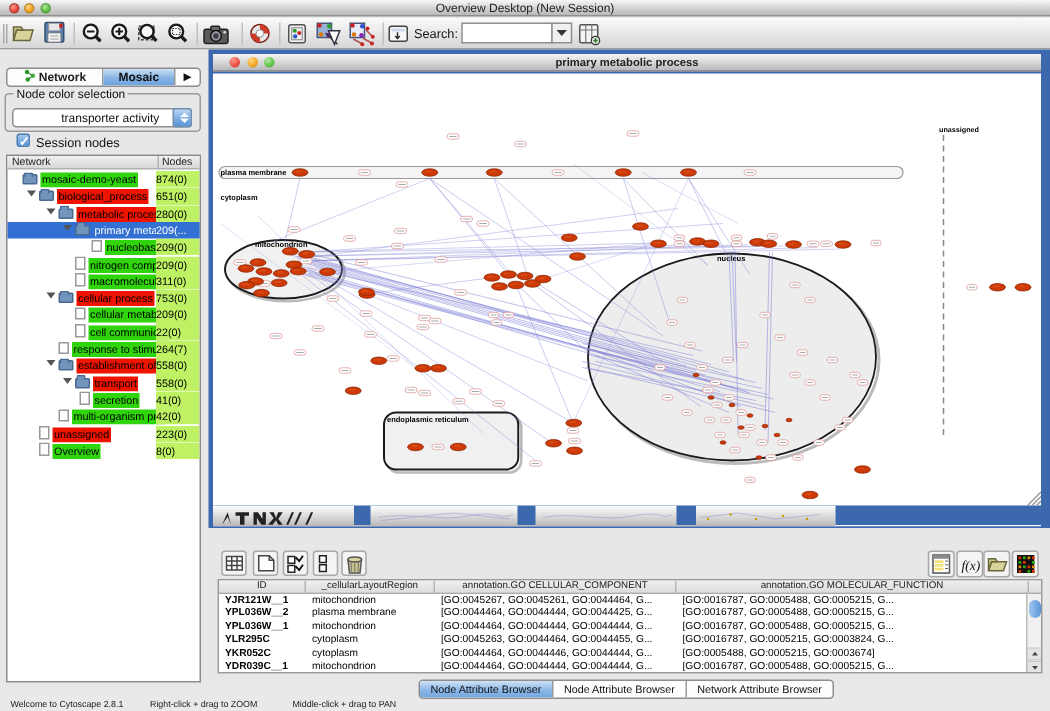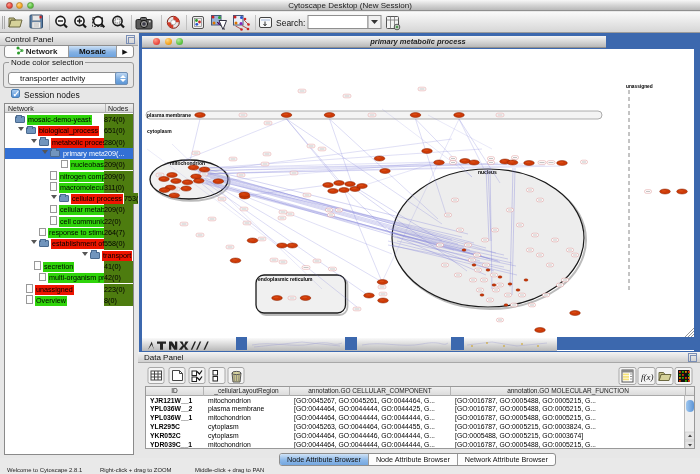--- a/index.html
+++ b/index.html
@@ -27,59 +27,59 @@
   text-align:center; line-height:12px; border-right:1px solid #9a9a9a; }
 #tab-mosaic { width:48px; height:100%; font-size:8px; font-weight:bold; color:#111;
   text-align:center; line-height:12px;
   background:linear-gradient(#cce0f5,#85b2e4 55%,#6ea3de); border-right:1px solid #9a9a9a; }
 #tab-arrow { flex:1; font-size:7px; text-align:center; line-height:12px; color:#111; }
 #groupbox { left:3px; top:29px; width:131px; height:26px;
   border:1px solid #9a9a9a; border-radius:3px; }
 #groupbox-label { left:9px; top:24.5px; font-size:8px; color:#111; background:#e7e7e7; padding:0 2px; }
 #combo { left:8px; top:39px; width:120px; height:13px; background:#fff;
   border:1px solid #8f8f8f; border-radius:3px; font-size:8px; line-height:12px;
-  padding-left:11px; color:#111; overflow:hidden; }
+  padding-left:11px; color:#111; overflow:hidden;text-align:center; }
 #combo-btn { left:115px; top:39px; width:13px; height:13px; border-radius:2px;
   background:linear-gradient(#bcd6f2,#74a8e0 60%,#5e97d6); border:1px solid #6f8fb5; }
 #combo-btn:before { content:""; position:absolute; left:3.5px; top:2px;
   border-left:3px solid transparent; border-right:3px solid transparent; border-bottom:3.5px solid #fff; }
 #combo-btn:after { content:""; position:absolute; left:3.5px; bottom:2px;
   border-left:3px solid transparent; border-right:3px solid transparent; border-top:3.5px solid #fff; }
 #checkbox { left:11px; top:56px; width:9px; height:9px; border-radius:2px;
   background:linear-gradient(#a8cbf0,#5592d8); border:1px solid #4a7cb0; }
 #checkbox:before { content:"✓"; position:absolute; left:0.5px; top:-1px; font-size:9px;
   font-weight:bold; color:#fff; line-height:11px; }
 #checkbox-label { left:24px; top:56.5px; font-size:8.5px; color:#111; }
 #treebox { left:4px; top:70px; width:130px; height:352px; background:#fff;
   border:1px solid #8a8a8a; }
 #treehdr { left:0; top:0; width:128px; height:9px; background:linear-gradient(#f0f0f0,#d8d8d8);
   border-bottom:1px solid #b0b0b0; font-size:7px; color:#222; }
 #treehdr .c1 { position:absolute; left:3px; top:0; line-height:9px; }
 #treehdr .c2 { position:absolute; left:100px; top:0; line-height:9px; border-left:1px solid #b4b4b4; padding-left:2px; height:9px; }
 .trow { position:absolute; left:0; width:128px; height:11.3px; font-size:7.2px; line-height:11px; white-space:nowrap; overflow:hidden; }
 .trow .lbl { display:inline-block; padding:0 1px; height:10px; line-height:10.5px; color:#000; }
-.trow .num { position:absolute; left:99px; top:0; color:#000; background:#4d7c0f; width:29px; height:11.3px; line-height:11px;}
+.trow .num { position:absolute; left:99px; top:0; color:#000; background:#bef264; width:29px; height:11.3px; line-height:11px;}
 .trow.sel { background:#3370d4; }
 .trow.sel .lbl { color:#fff; }
 .trow.sel .num { color:#fff; background:#3370d4; }
 .bg-g { background:#2fd40a; }
 .bg-r { background:#ee1400; }
 .tri { display:inline-block; width:0; height:0; border-left:3.5px solid transparent;
   border-right:3.5px solid transparent; border-top:4.5px solid #555; margin-right:2px; vertical-align:2px;}
 .folder { display:inline-block; width:10px; height:7px; background:#7195bd;
   border:1px solid #4a6a8f; border-radius:1px; margin-right:2px; vertical-align:-1px; position:relative; }
 .folder:before { content:""; position:absolute; left:0; top:-2.5px; width:4px; height:2px;
   background:#7195bd; border:1px solid #4a6a8f; border-bottom:none; border-radius:1px 1px 0 0; }
 .file { display:inline-block; width:7px; height:8.5px; background:#fdfdfd;
   border:1px solid #999; margin-right:2px; vertical-align:-1px; }
 
 #desktop { left:138px; top:33px; width:562px; height:319px; background:#e7e7e7; }
 #frame { left:1px; top:0px; width:561px; height:319px; background:#3c68ae; }
-#frame-title { left:4px; top:3px; width:464px; height:12px;
-  background:linear-gradient(#f4f4f4,#d4d4d4 55%,#b8b8b8); border-bottom:1px solid #8f8f8f;font-style:italic; }
+#frame-title { left:4px; top:3px; width:552px; height:12px;
+  background:linear-gradient(#f4f4f4,#d4d4d4 55%,#b8b8b8); border-bottom:1px solid #8f8f8f; }
 #frame-title .tl { position:absolute; top:2px; width:7px; height:7px; border-radius:50%; }
 #frame-title .txt { position:absolute; left:0; width:552px; text-align:center; font-size:7.5px;
   font-weight:bold; line-height:12px; color:#222; }
 #canvas { left:4px; top:16px; width:552px; height:288px; background:#fff; overflow:hidden; }
 #bottomband { left:4px; top:304px; width:552px; height:14px; }
 
 #dpanel { left:138px; top:352px; width:562px; height:106px; background:#e7e7e7; }
 #dpanel-hdr { left:0; top:0; width:562px; height:11px;
   background:linear-gradient(#f4f4f4,#cfcfcf); border-bottom:1px solid #a8a8a8;
   font-size:8px; line-height:11px; color:#111; padding-left:6px; }
@@ -104,21 +104,21 @@
 #statusbar { left:0; top:458px; width:700px; height:16px; background:#e9e9e9; z-index:1; }
 #statusbar span { position:absolute; top:9px; font-size:5.9px; color:#222; }
 </style>
 </head>
 <body>
 
 <div class="abs" id="titlebar">
   <div class="tl" style="left:5.5px; background:radial-gradient(circle at 35% 30%, #ff9a8a, #ec4d42 60%, #c33a30); border:0.5px solid #b04038;"></div>
   <div class="tl" style="left:16px; background:radial-gradient(circle at 35% 30%, #ffd78a, #f6a623 60%, #d18c1e); border:0.5px solid #c08a30;"></div>
   <div class="tl" style="left:27px; background:radial-gradient(circle at 35% 30%, #b5e8a0, #5fc444 60%, #48a334); border:0.5px solid #58a040;"></div>
-  <div id="title-text">Cytoscape Desktop (New Session)</div>
+  <div id="title-text">Overview Desktop (New Session)</div>
 </div>
 
 <div class="abs" id="toolbar">
   <svg width="700" height="21" style="position:absolute;left:0;top:0">
     <g stroke="#aaa" stroke-width="1">
         <line x1="2.5" y1="4" x2="2.5" y2="17"></line>
         <line x1="4.5" y1="4" x2="4.5" y2="17"></line>
       </g>
 
     <g transform="translate(9,4)">
@@ -221,24 +221,20 @@
       <line x1="0.5" y1="5" x2="12.5" y2="5" stroke="#777" stroke-width="0.8"></line>
       <line x1="4.5" y1="1.5" x2="4.5" y2="13.5" stroke="#777" stroke-width="0.8"></line>
       <line x1="8.5" y1="1.5" x2="8.5" y2="13.5" stroke="#777" stroke-width="0.8"></line>
       <circle cx="11" cy="12" r="2.8" fill="#e8e8e8" stroke="#333" stroke-width="0.8"></circle>
       <path d="M11 10.5 L11 13.5 M9.5 12 L12.5 12" stroke="#227722" stroke-width="1"></path>
     </g>
   </svg>
 </div>
 
 <div class="abs" id="cpanel">
-  <div class="abs" id="cpanel-hdr">Control Panel<svg width="9" height="9" style="position:absolute;right:3px;top:2px">
-        <rect x="0.5" y="0.5" width="8" height="8" fill="none" stroke="#7a8eb5"></rect>
-        <rect x="2.5" y="2.5" width="6" height="6" fill="none" stroke="#7a8eb5"></rect>
-      </svg></div>
   <div class="abs" id="tabs">
     <div id="tab-network"><svg width="8" height="9" style="vertical-align:-1px">
           <circle cx="2" cy="2" r="1.5" fill="#2aa02a"></circle>
           <circle cx="6" cy="4.5" r="1.5" fill="#55bb55"></circle>
           <circle cx="2.5" cy="7" r="1.5" fill="#2aa02a"></circle>
           <path d="M2 2 L6 4.5 L2.5 7" stroke="#338833" stroke-width="0.7" fill="none"></path>
         </svg> Network</div>
     <div id="tab-mosaic">Mosaic</div>
     <div id="tab-arrow">▶</div>
   </div>
@@ -254,27 +250,27 @@
         <span class="c2">Nodes</span>
       </div>
     <div id="treerows">
         <div class="trow " style="top:10px; padding-left:10px;"><span class="folder"></span><span class="lbl bg-g">mosaic-demo-yeast</span><span class="num">874(0)</span></div>
         <div class="trow " style="top:21.3px; padding-left:13px;"><span class="tri"></span><span class="folder"></span><span class="lbl bg-r">biological_process</span><span class="num">651(0)</span></div>
         <div class="trow " style="top:32.6px; padding-left:26px;"><span class="tri"></span><span class="folder"></span><span class="lbl bg-r">metabolic process</span><span class="num">280(0)</span></div>
         <div class="trow sel" style="top:43.900000000000006px; padding-left:37px;"><span class="tri"></span><span class="folder"></span><span class="lbl ">primary metabo</span><span class="num">209(...</span></div>
         <div class="trow " style="top:55.2px; padding-left:56px;"><span class="file"></span><span class="lbl bg-g">nucleobase-</span><span class="num">209(0)</span></div>
         <div class="trow " style="top:66.5px; padding-left:45px;"><span class="file"></span><span class="lbl bg-g">nitrogen compo</span><span class="num">209(0)</span></div>
         <div class="trow " style="top:77.80000000000001px; padding-left:45px;"><span class="file"></span><span class="lbl bg-g">macromolecule</span><span class="num">311(0)</span></div>
-        <div class="trow " style="top:89.10000000000001px; padding-left:26px;margin-left:20px;"><span class="tri"></span><span class="folder"></span><span class="lbl bg-r">cellular process</span><span class="num">753(0)</span></div>
+        <div class="trow " style="top:89.10000000000001px; padding-left:26px;"><span class="tri"></span><span class="folder"></span><span class="lbl bg-r">cellular process</span><span class="num">753(0)</span></div>
         <div class="trow " style="top:100.4px; padding-left:45px;"><span class="file"></span><span class="lbl bg-g">cellular metabo</span><span class="num">209(0)</span></div>
         <div class="trow " style="top:111.7px; padding-left:45px;"><span class="file"></span><span class="lbl bg-g">cell communicat</span><span class="num">22(0)</span></div>
         <div class="trow " style="top:123px; padding-left:34px;"><span class="file"></span><span class="lbl bg-g">response to stimulu</span><span class="num">264(7)</span></div>
         <div class="trow " style="top:134.3px; padding-left:26px;"><span class="tri"></span><span class="folder"></span><span class="lbl bg-r">establishment of lo</span><span class="num">558(0)</span></div>
-        <div class="trow " style="top:145.60000000000002px; padding-left:37px;margin-left:40px;"><span class="tri"></span><span class="folder"></span><span class="lbl bg-r">transport</span><span class="num">558(0)</span></div>
-        <div class="trow " style="top:156.9px; padding-left:29px;"><span class="file"></span><span class="lbl bg-g">secretion</span><span class="num">41(0)</span></div>
+        <div class="trow " style="top:145.60000000000002px; padding-left:37px;"><span class="tri"></span><span class="folder"></span><span class="lbl bg-r">transport</span><span class="num">558(0)</span></div>
+        <div class="trow " style="top:156.9px; padding-left:48px;"><span class="file"></span><span class="lbl bg-g">secretion</span><span class="num">41(0)</span></div>
         <div class="trow " style="top:168.20000000000002px; padding-left:34px;"><span class="file"></span><span class="lbl bg-g">multi-organism pro</span><span class="num">42(0)</span></div>
         <div class="trow " style="top:179.5px; padding-left:21px;"><span class="file"></span><span class="lbl bg-r">unassigned</span><span class="num">223(0)</span></div>
         <div class="trow " style="top:190.8px; padding-left:21px;"><span class="file"></span><span class="lbl bg-g">Overview</span><span class="num">8(0)</span></div>
       </div>
   </div>
 </div>
 
 <div class="abs" id="desktop">
   <div class="abs" id="frame"></div>
   <div class="abs" id="frame-title">
@@ -698,24 +694,20 @@
         </g>
         <rect x="94" y="0" width="11" height="13" fill="#3c68ae"></rect>
         <rect x="203" y="0" width="12" height="13" fill="#3c68ae"></rect>
         <rect x="309" y="0" width="13" height="13" fill="#3c68ae"></rect>
         <rect x="415" y="0" width="137" height="13" fill="#3c68ae"></rect>
       </svg>
     </div>
 </div>
 
 <div class="abs" id="dpanel">
-  <div class="abs" id="dpanel-hdr">Data Panel<svg width="9" height="9" style="position:absolute;right:3px;top:1px">
-        <rect x="0.5" y="0.5" width="8" height="8" fill="none" stroke="#7a8eb5"></rect>
-        <rect x="2.5" y="2.5" width="6" height="6" fill="none" stroke="#7a8eb5"></rect>
-      </svg></div>
   <div class="abs" id="dtoolbar">
     <svg width="562" height="23" style="position:absolute;left:0;top:0">
         <rect x="10" y="4.5" width="16" height="16" rx="2" fill="#f4f4f4" stroke="#a8a8a8"></rect>
         <rect x="31" y="4.5" width="16" height="16" rx="2" fill="#f4f4f4" stroke="#a8a8a8"></rect>
         <rect x="51" y="4.5" width="16" height="16" rx="2" fill="#f4f4f4" stroke="#a8a8a8"></rect>
         <rect x="71" y="4.5" width="16" height="16" rx="2" fill="#f4f4f4" stroke="#a8a8a8"></rect>
         <rect x="90" y="4.5" width="16" height="16" rx="2" fill="#f4f4f4" stroke="#a8a8a8"></rect>
         <rect x="13" y="8" width="10.5" height="9" fill="#fff" stroke="#444"></rect>
         <line x1="13" y1="11" x2="23.5" y2="11" stroke="#444"></line>
         <line x1="13" y1="14" x2="23.5" y2="14" stroke="#444"></line>

